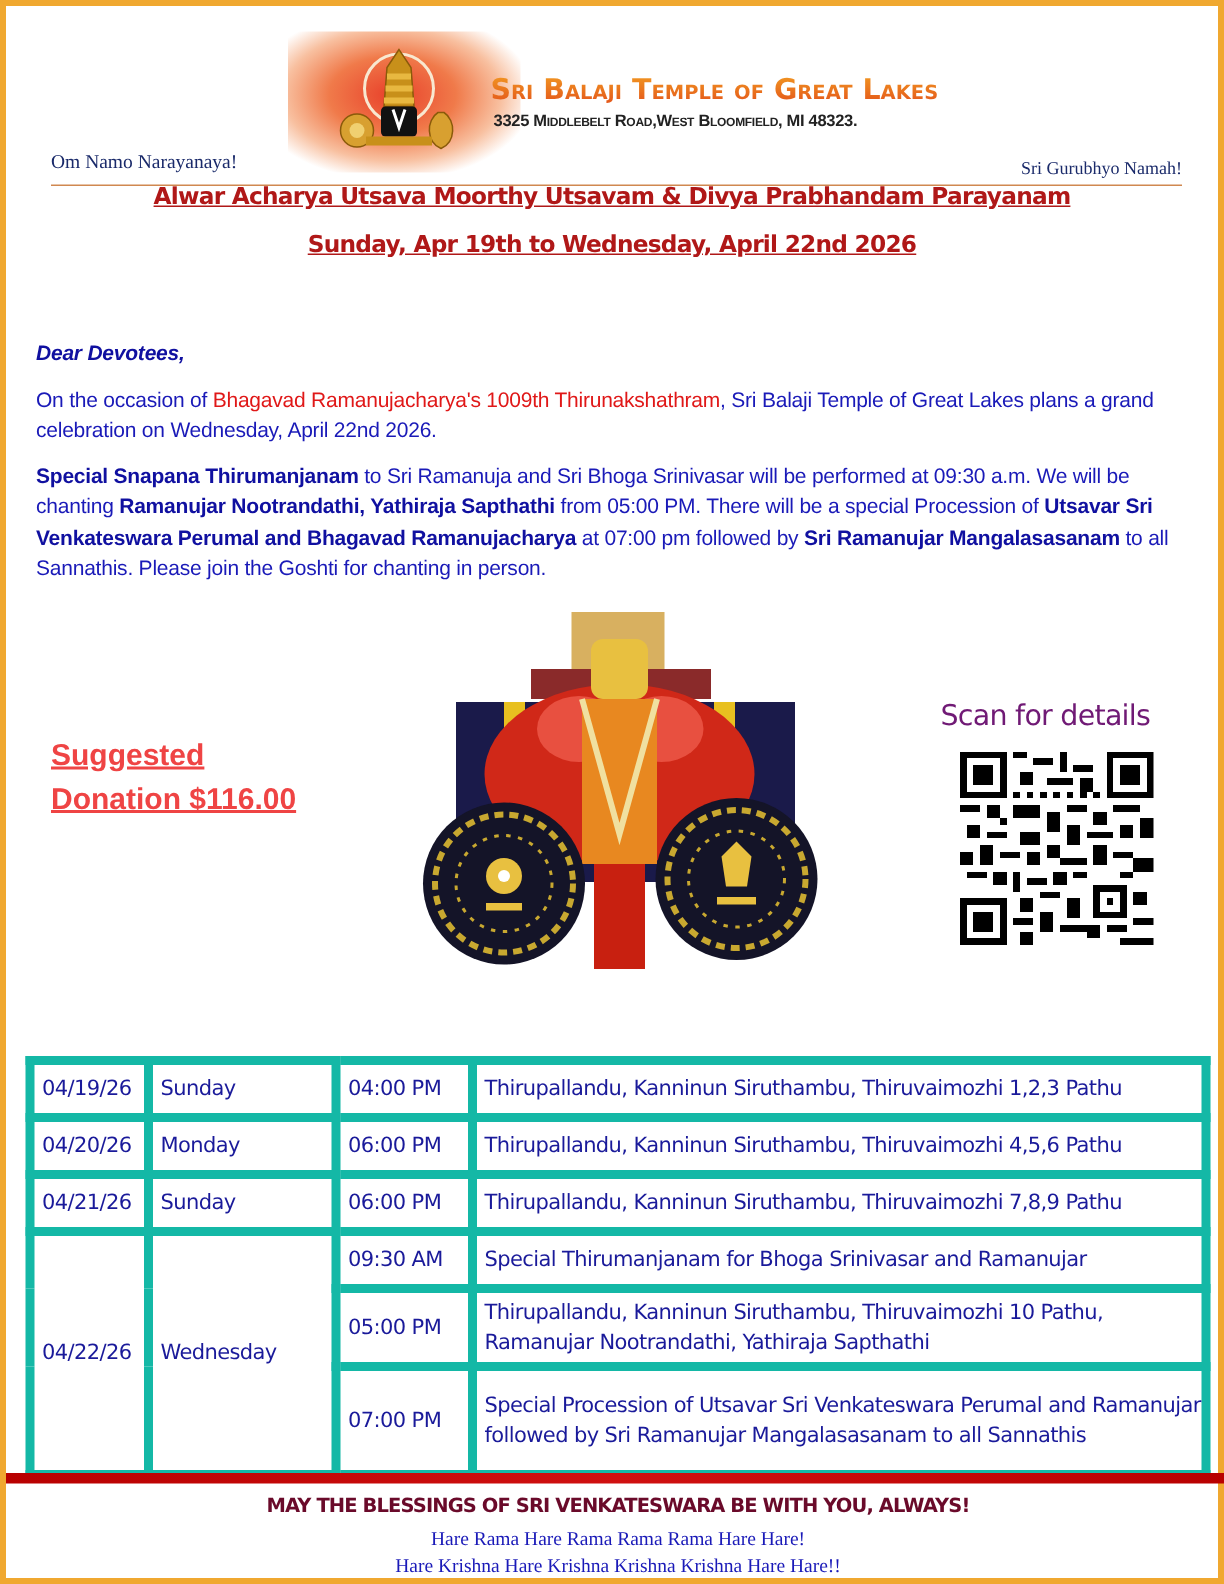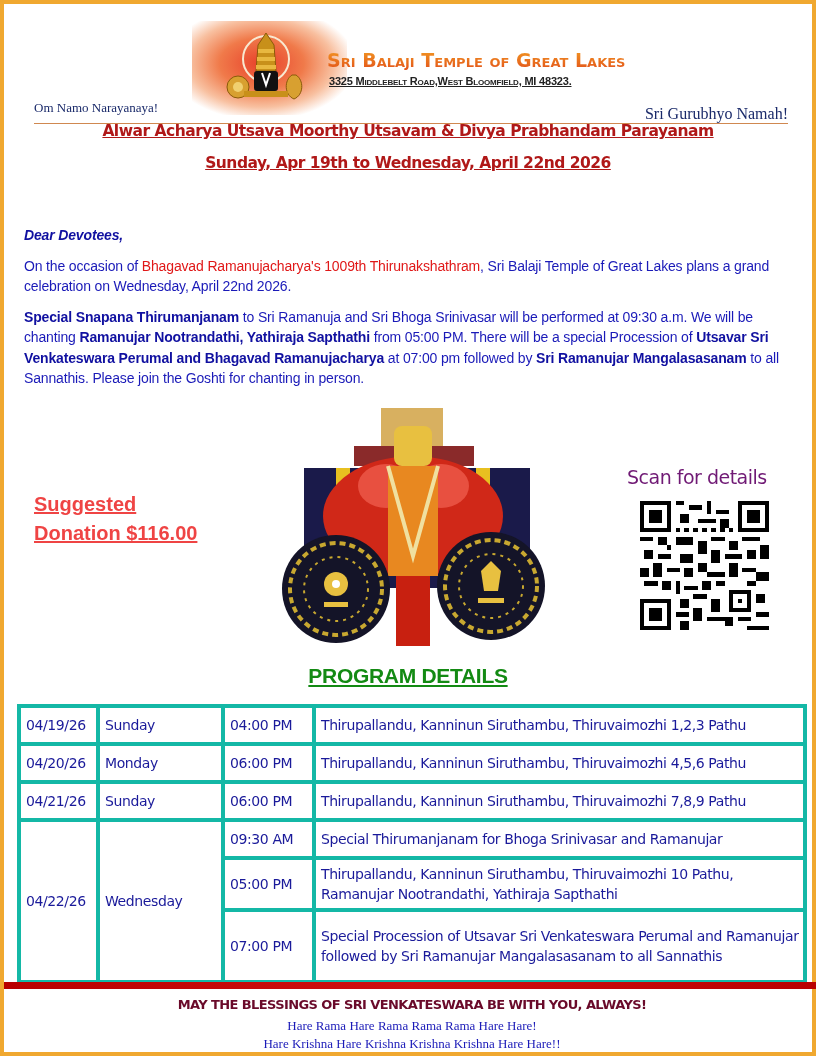--- a/index.html
+++ b/index.html
@@ -19,29 +19,29 @@
   .temple-name {
     position: absolute; left: 323px; top: 30px;
     font-family: "DejaVu Sans", sans-serif; font-weight: bold;
     font-size: 19px; color: #e85a1a; letter-spacing: 0px; font-variant: small-caps;
     background: linear-gradient(#f29a22, #e2501a); -webkit-background-clip: text; color: transparent;
     white-space: nowrap;
   }
   .temple-address {
     position: absolute; left: 325px; top: 56px;
     font-family: "Liberation Sans", sans-serif; font-size: 11px; color: #222;
-    font-variant: small-caps; white-space: nowrap; font-weight: bold; letter-spacing: -0.2px; text-decoration: underline;
+    font-variant: small-caps; white-space: nowrap; font-weight: bold; letter-spacing: -0.2px;
   }
   .salute-left {
     position: absolute; left: 30px; top: 81px; font-family: "Liberation Serif", serif;
     font-size: 13px; color: #1a2a6a;
   }
   .salute-right {
     position: absolute; right: 24px; top: 86px; font-family: "Liberation Serif", serif;
-    font-size: 16px; color: #1a2a6a;
+    font-size: 12px; color: #1a2a6a;
   }
   .header-rule {
     position: absolute; left: 30px; top: 104px; width: 754px; height: 1px; background: #d08850;
   }
   
   .title-block { position: absolute; left: 0; top: 112px; width: 808px; text-align: center; }
   .title-main {
     font-family: "DejaVu Sans", sans-serif; font-weight: bold; font-size: 19.5px;
     color: #b01818; text-decoration: underline; letter-spacing: -0.6px;
     display: block; height: 34px; line-height: 28px;
@@ -83,21 +83,21 @@
     position: absolute; left: 0; top: 660px; width: 808px; text-align: center;
     font-family: "Liberation Sans", sans-serif; font-weight: bold; font-size: 21px;
     color: #138a13; text-decoration: underline; letter-spacing: -0.3px;
   }
   table.program {
     position: absolute; left: 13px; top: 700px; width: 790px;
     border-collapse: collapse;
     font-family: "DejaVu Sans", sans-serif; font-size: 14px; color: #1a1a9a;
   }
   table.program td {
-    border: 4px solid #14b8a6; padding: 0 0 0 5px; vertical-align: middle;
+    border: 6px solid #14b8a6; padding: 0 0 0 5px; vertical-align: middle;
     letter-spacing: -0.4px;
   }
   td.c-date { width: 79px; }
   td.c-day { width: 125px; }
   td.c-time { width: 91px; }
   tr.r-std td { height: 38px; }
   tr.r-w1 td { height: 38px; }
   tr.r-w2 td { height: 52px; line-height: 20px; }
   tr.r-w3 td { height: 72px; line-height: 20px; }
   
@@ -259,21 +259,20 @@
         <rect x="12" y="24" width="2" height="3"></rect>
         <rect x="15" y="26" width="4" height="1"></rect>
         <rect x="19" y="26" width="2" height="2"></rect>
       <rect x="22" y="26" width="3" height="1"></rect>
         <rect x="26" y="25" width="3" height="1"></rect>
         <rect x="9" y="27" width="2" height="2"></rect>
         <rect x="24" y="28" width="5" height="1"></rect>
     </g>
   </svg>
 
-  <div class="program-title">PROGRAM DETAILS</div>
   <table class="program">
     <tbody>
         <tr class="r-std">
       <td class="c-date">04/19/26</td>
       <td class="c-day">Sunday</td>
       <td class="c-time">04:00 PM</td>
       <td>Thirupallandu, Kanninun Siruthambu, Thiruvaimozhi 1,2,3 Pathu</td>
     </tr>
     <tr class="r-std">
       <td class="c-date">04/20/26</td>

